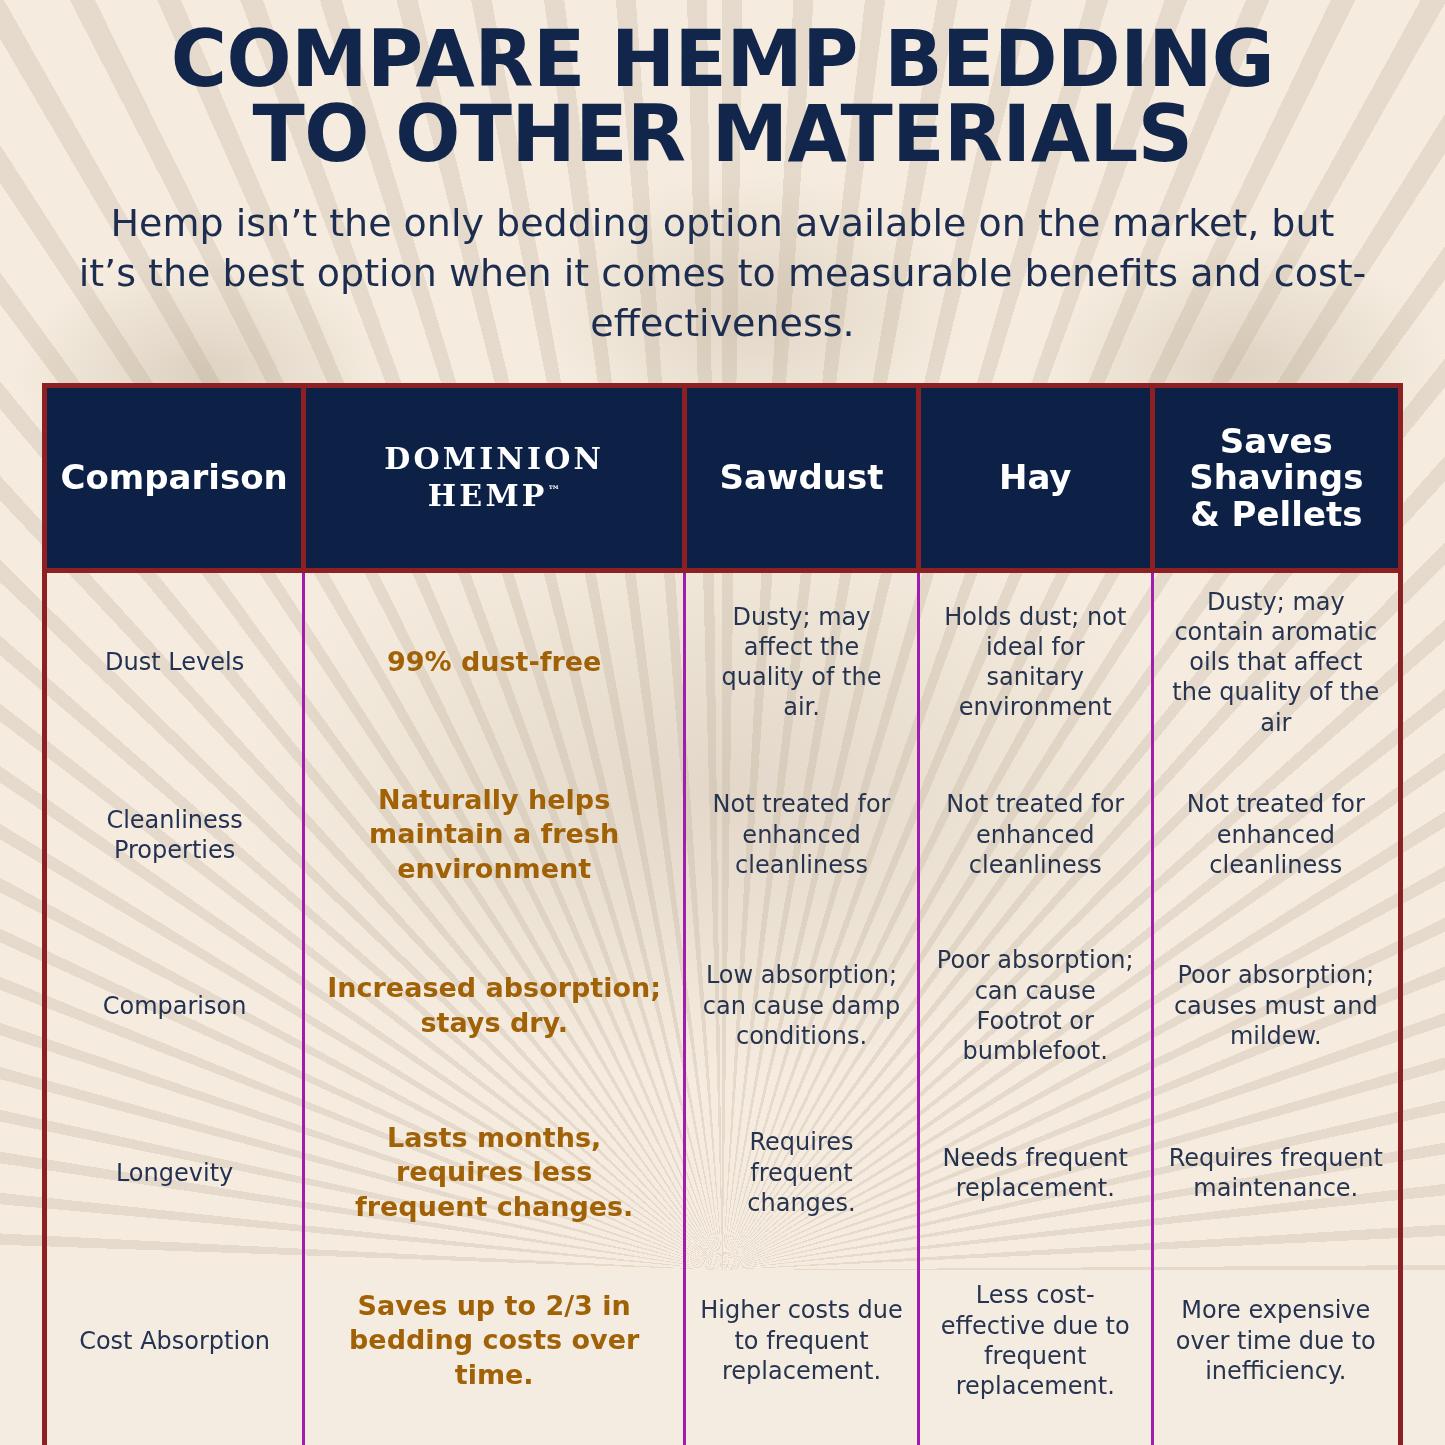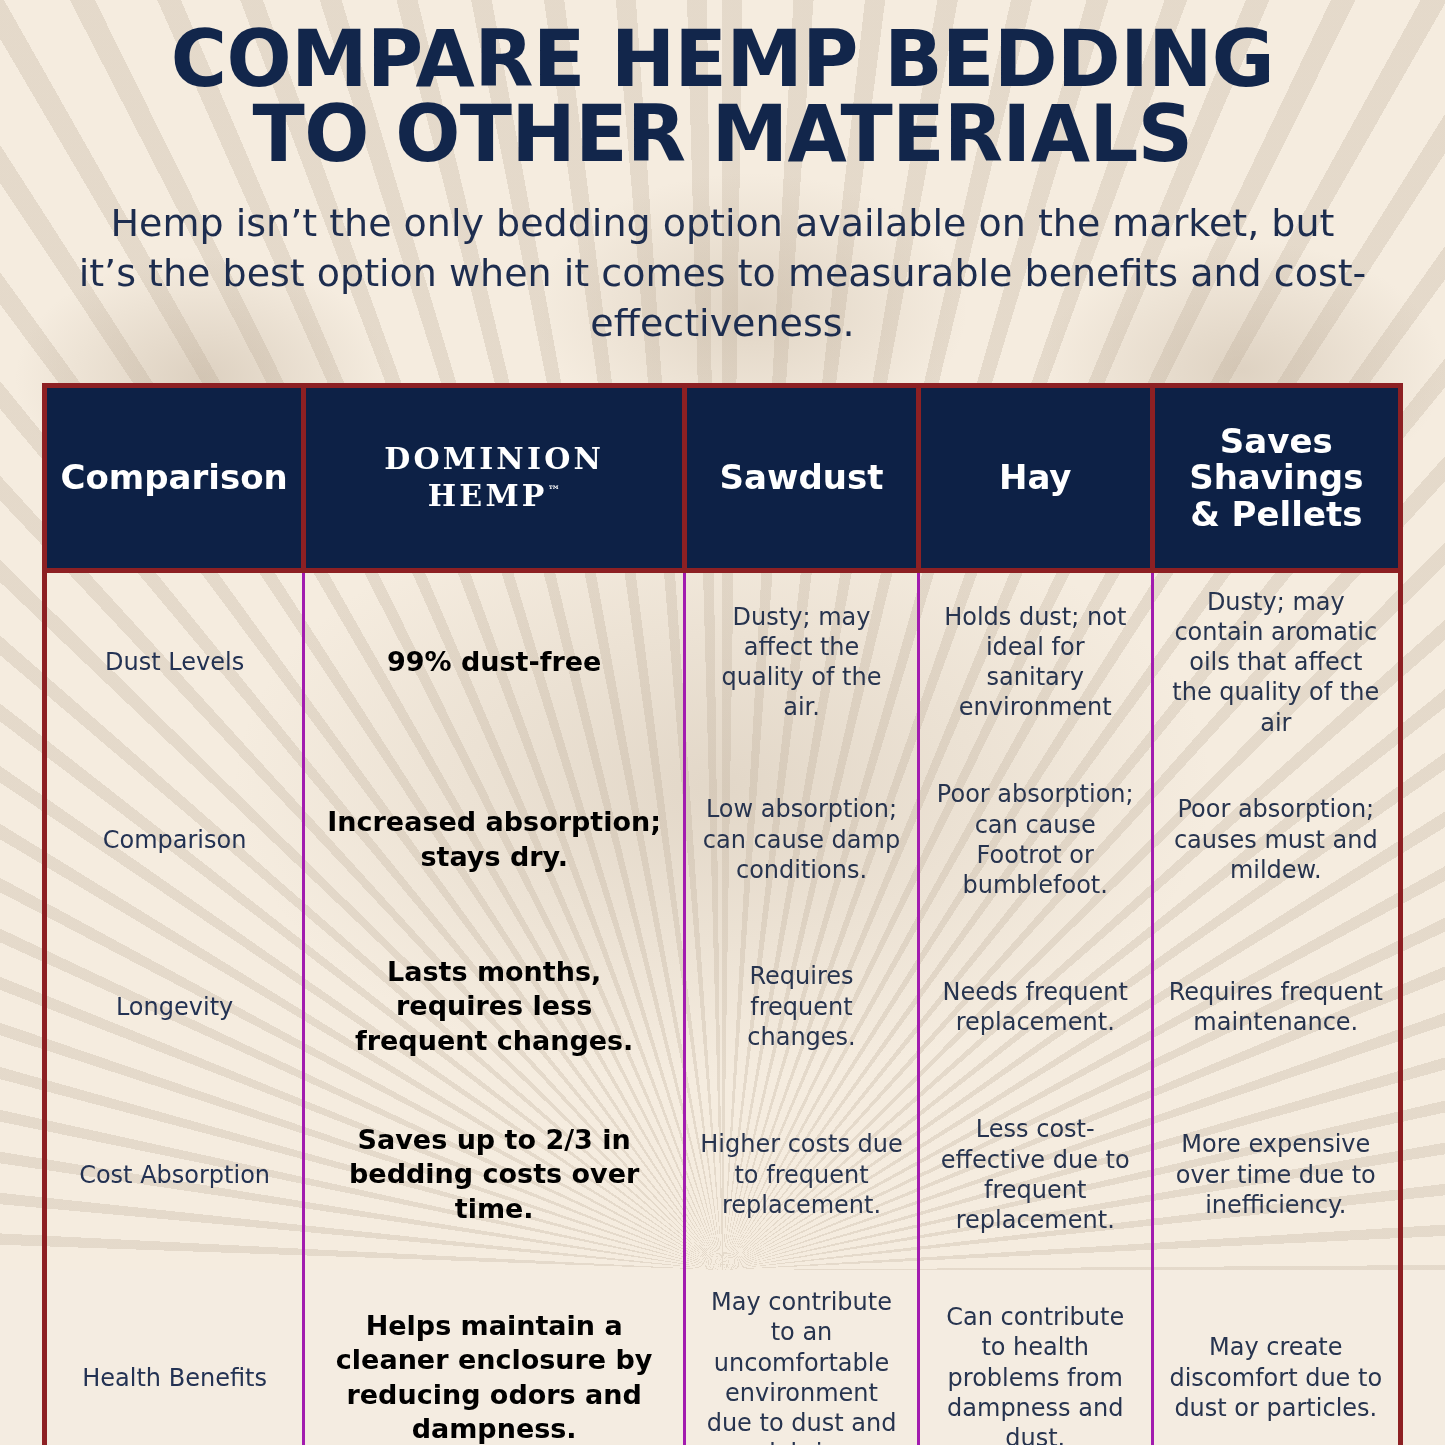--- a/index.html
+++ b/index.html
@@ -137,21 +137,21 @@
     font-weight: 400;
     font-size: 24px;
     line-height: 1.25;
     color: #233253;
   }
   td.hemp {
     font-family: "DejaVu Sans", sans-serif;
     font-weight: 700;
     font-size: 27px;
     line-height: 1.28;
-    color: #000000;
+    color: #a16207;
     padding-left: 22px;
     padding-right: 22px;
   }
   td.other {
     font-family: "DejaVu Sans", sans-serif;
     font-weight: 400;
     font-size: 24px;
     line-height: 1.26;
     color: #27344f;
   }
@@ -202,20 +202,27 @@
         </tr>
       </thead>
       <tbody>
         <tr class="r0">
           <td class="label">Dust Levels</td>
           <td class="hemp">99% dust-free</td>
           <td class="other">Dusty; may affect the quality of the air.</td>
           <td class="other">Holds dust; not ideal for sanitary environment</td>
           <td class="other">Dusty; may contain aromatic oils that affect the quality of the air</td>
         </tr>
+        <tr class="r1">
+          <td class="label">Cleanliness Properties</td>
+          <td class="hemp">Naturally helps maintain a fresh environment</td>
+          <td class="other">Not treated for enhanced cleanliness</td>
+          <td class="other">Not treated for enhanced cleanliness</td>
+          <td class="other">Not treated for enhanced cleanliness</td>
+        </tr>
         <tr class="r2">
           <td class="label">Comparison</td>
           <td class="hemp">Increased absorption; stays dry.</td>
           <td class="other">Low absorption; can cause damp conditions.</td>
           <td class="other">Poor absorption; can cause Footrot or bumblefoot.</td>
           <td class="other">Poor absorption; causes must and mildew.</td>
         </tr>
         <tr class="r3">
           <td class="label">Longevity</td>
           <td class="hemp">Lasts months, requires less frequent changes.</td>

